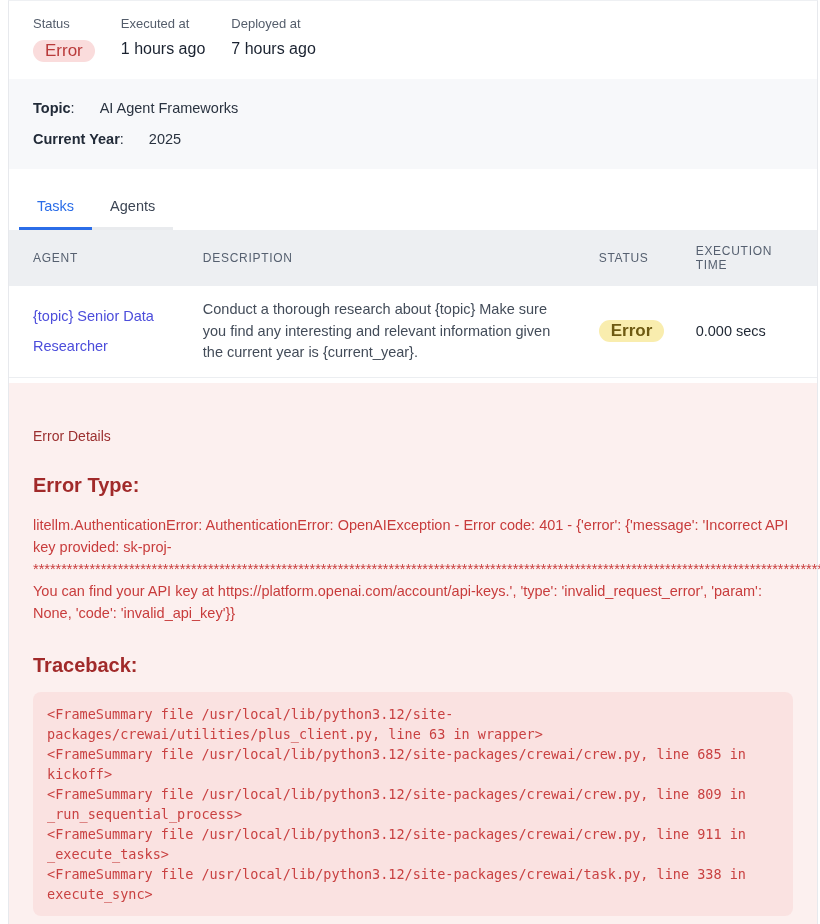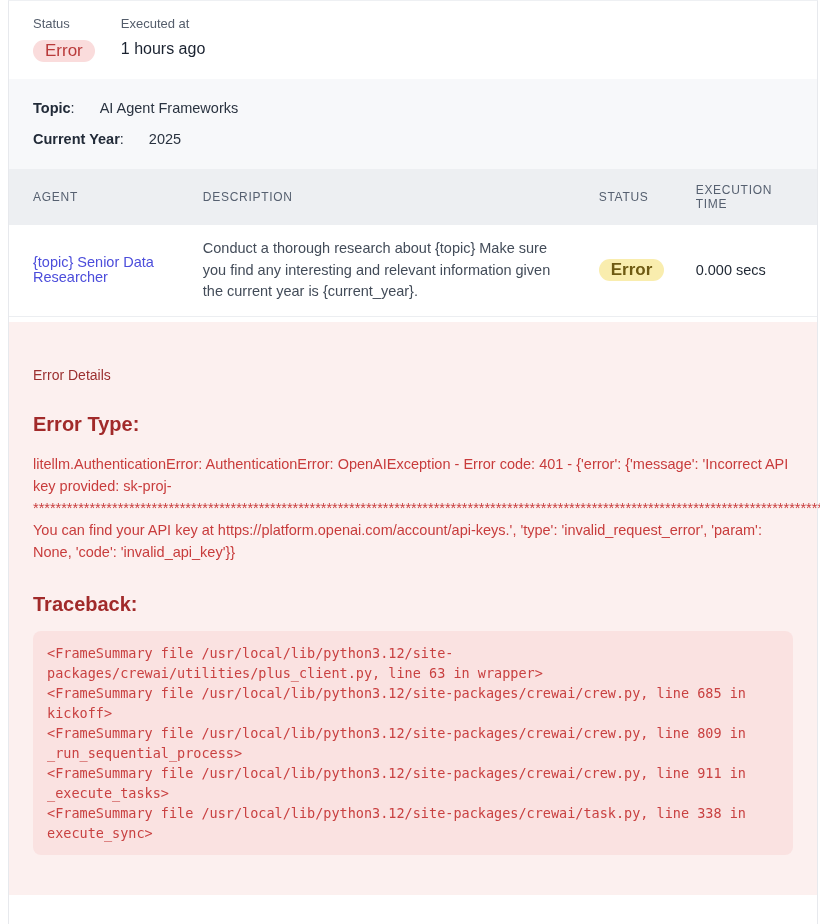--- a/index.html
+++ b/index.html
@@ -45,21 +45,21 @@
   thead th {
     background: #edeff2; text-align: left; font-weight: 500;
     font-size: 12px; letter-spacing: 0.06em; color: #566070;
     padding: 14px 12px;
   }
   th.col-agent, td.cell-agent { width: 180px; padding-left: 24px; }
   th.col-desc,  td.cell-desc  { width: 392px; }
   th.col-status,td.cell-status{ width: 96px; }
   th.col-time,  td.cell-time  { width: 132px; }
   tbody td { padding: 13px 24px 13px 12px; vertical-align: middle; height: 88px; border-bottom: 1px solid #eceef1; }
-  td.cell-agent { color: #4c4ddb; font-size: 14.5px; line-height: 15px; cursor: pointer; }
+  td.cell-agent { color: #4c4ddb; font-size: 14.5px; line-height: 30px; cursor: pointer; }
   td.cell-desc { color: #434c59; font-size: 14.5px; line-height: 21.5px; }
   td.cell-time { color: #1f2733; font-size: 14.5px; }
 
   
   .error-panel { margin-top: 5px; background: #fcf0ef; padding: 45px 24px 40px; }
   .error-details-title { font-size: 14px; color: #9b2f2f; margin: 0; }
   .error-heading { font-size: 20px; font-weight: 700; color: #a12a2a; margin: 30px 0 0; }
   .error-text { font-size: 14.5px; line-height: 22px; color: #c83c3c; margin: 17px 0 0; }
   .mask { display: inline-block; white-space: nowrap; letter-spacing: 0; }
   .traceback {
@@ -82,31 +82,39 @@
 
   <section class="status-card">
     <div class="status-col">
       <span class="meta-label">Status</span>
       <span class="badge badge-error-pink">Error</span>
     </div>
     <div class="status-col">
       <span class="meta-label">Executed at</span>
       <span class="meta-value">1 hours ago</span>
     </div>
+    <div class="status-col">
+      <span class="meta-label">Deployed at</span>
+      <span class="meta-value">7 hours ago</span>
+    </div>
   </section>
 
   <section class="inputs-panel">
     <p class="input-line">
       <b>Topic</b><span>:</span><span class="input-value">AI Agent Frameworks</span>
     </p>
     <p class="input-line">
       <b>Current Year</b><span>:</span><span class="input-value">2025</span>
     </p>
   </section>
 
+  <nav class="tabs">
+    <div class="tab active">Tasks</div>
+    <div class="tab">Agents</div>
+  </nav>
 
   <table>
     <thead>
       <tr>
         <th class="col-agent">AGENT</th>
         <th class="col-desc">DESCRIPTION</th>
         <th class="col-status">STATUS</th>
         <th class="col-time">EXECUTION TIME</th>
       </tr>
     </thead>

